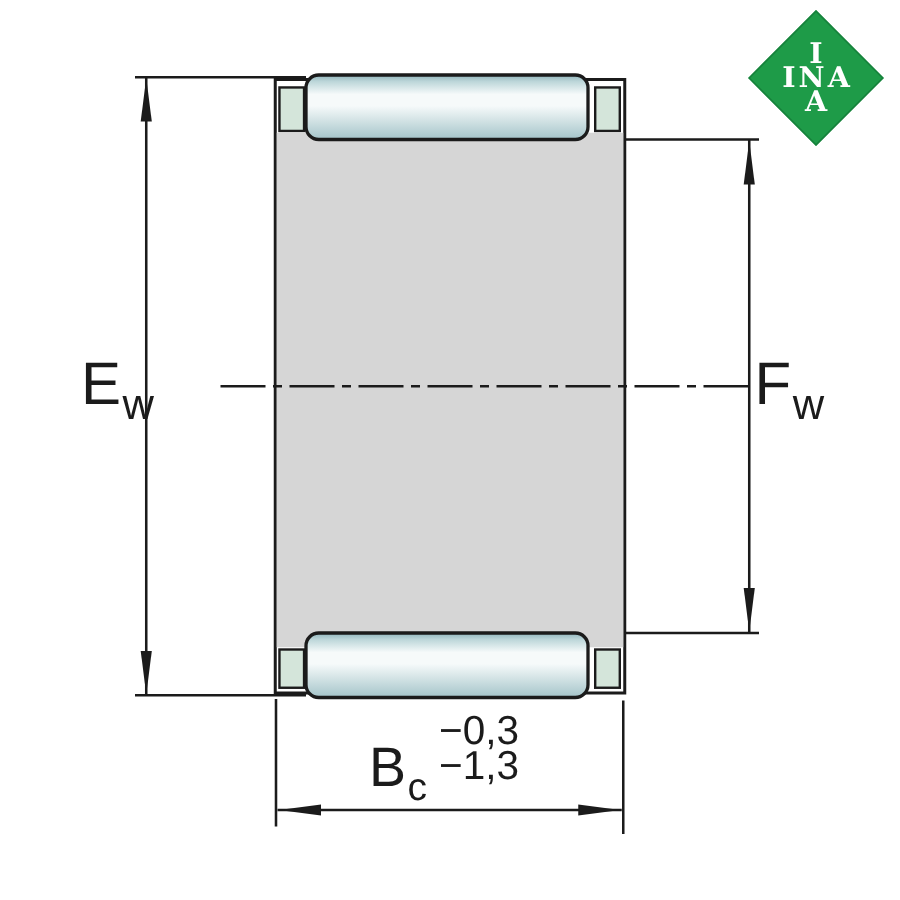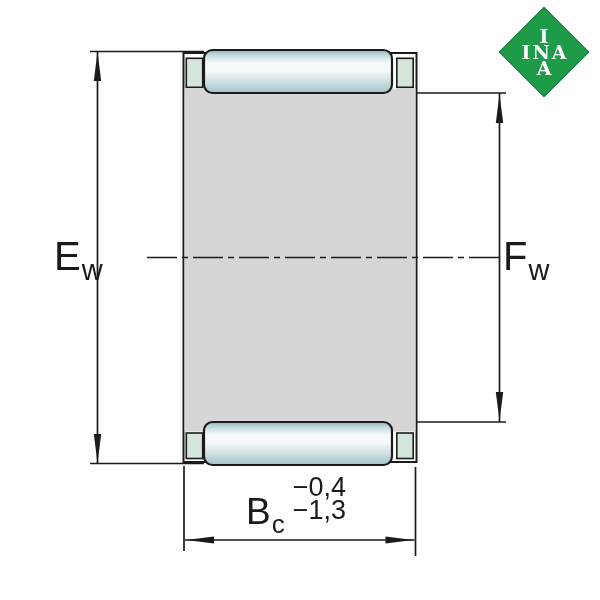--- a/index.html
+++ b/index.html
@@ -89,21 +89,21 @@
     <span>F</span>
       <span class="dim-sub">w</span>
   </div>
 
   <div id="label-bc">
     <span class="bc-main">
       <span>B</span>
         <span class="bc-sub">c</span>
     </span>
     <span class="tol">
-      <div>−0,4</div>
+      <div>−0,3</div>
       <div>−1,3</div>
     </span>
   </div>
 
   <div class="logo">
     <div class="logo-inner">
       <div>I</div>
       <div class="logo-row-mid">INA</div>
       <div>A</div>
     </div>

